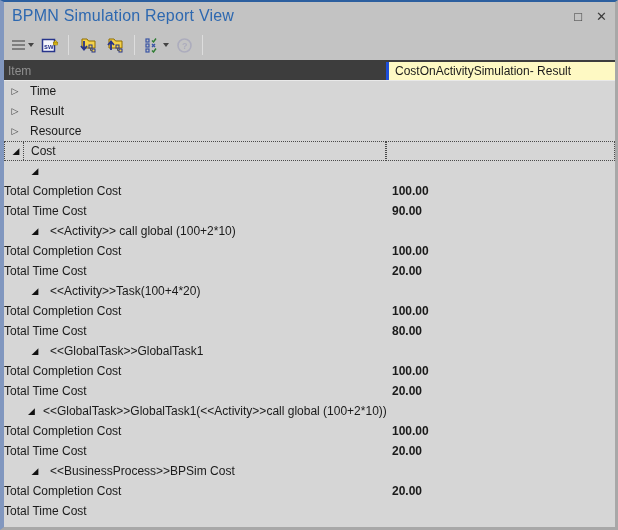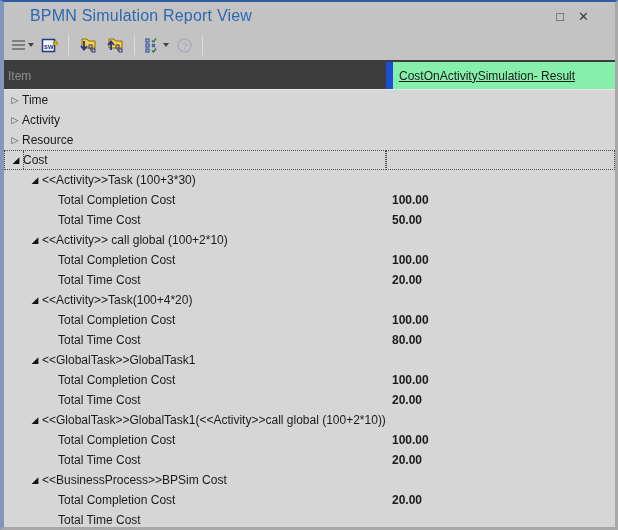--- a/index.html
+++ b/index.html
@@ -9,21 +9,21 @@
     border-top:2px solid #2c5f9f;
     border-left:4px solid #8197bf;
     border-right:3px solid #a8a8a8;
     border-bottom:3px solid #a8a8a8;
     background:#d6d6d6;
     overflow:hidden;
   }
   
   .titlebar {
     height:28px; background:#c3c3c3; display:flex; align-items:center;
-    padding:0 26px;
+    padding:0 8px;
   }
   .titlebar .title {
     flex:1; color:#2d68b0; font-size:16px; letter-spacing:0.2px;
     white-space:nowrap; overflow:hidden;
   }
   .winbtn { color:#3a3a3a; font-size:13px; line-height:13px; margin-left:14px; cursor:default; }
   .winbtn.close { font-size:13px; }
   
   .toolbar {
     height:30px; background:#c3c3c3; display:flex; align-items:center;
@@ -31,43 +31,43 @@
   }
   .tbtn { height:22px; min-width:20px; display:flex; align-items:center; justify-content:center; padding:0 2px; }
   .tbtn svg { display:block; }
   .hamburger { display:inline-flex; flex-direction:column; gap:2px; }
   .hamburger i { display:block; width:13px; height:2px; background:#7e7e7e; }
   .dd-arrow { width:0; height:0; border-left:3px solid transparent; border-right:3px solid transparent; border-top:4px solid #444; margin-left:3px; }
   .tsep { width:1px; height:20px; background:#a9a9a9; border-right:1px solid #dddddd; margin:0 4px; }
   .disabled { opacity:.55; }
   
   .gridheader {
-    height:30px; display:flex; border-top:2px solid #3d3d3d; border-bottom:1px solid #e9e9e9;
+    height:21px; display:flex; border-top:2px solid #3d3d3d; border-bottom:1px solid #e9e9e9;
     font-size:12px;
   }
   .hcell1 {
     width:382px; background:#3d3d3d; color:#8f8f8f; display:flex; align-items:center;
     padding-left:4px;
   }
   .hcell2 {
-    flex:1; background:#86efac; color:#1b1b1b; display:flex; align-items:center;
-    padding-left:6px; border-left:7px solid #1d4ed8;text-decoration:underline;
+    flex:1; background:#fef9c3; color:#1b1b1b; display:flex; align-items:center;
+    padding-left:6px; border-left:3px solid #1d4ed8;
   }
   
   .tree { background:#d6d6d6; font-size:12px; color:#1a1a1a; }
   .trow { height:20px; display:flex; align-items:stretch; }
   .c1 { width:382px; display:flex; align-items:center; position:relative; }
   .c2 { flex:1; display:flex; align-items:center; padding-left:6px; position:relative;font-weight:bold; }
   .glyph { width:14px; display:inline-flex; justify-content:center; color:#3c3c3c; }
   .glyph.collapsed { font-size:9px; }
   .glyph.expanded { font-size:9px; color:#111; }
   .lvl1 .glyph { margin-left:4px; }
   .lvl2 .glyph { margin-left:24px; }
-  .lvl3 .label { margin-left:54px; }
-  .lvl1 .label, .lvl2 .label { margin-left:0; }
+  .lvl3 .label { }
+  .lvl1 .label, .lvl2 .label { margin-left:8px; }
   .label { white-space:nowrap; }
   .trow.selected .c1 { border:1px dotted #4a4a4a; }
   .trow.selected .c2 { border:1px dotted #4a4a4a; }
   .trow.selected .c1::after {
     content:""; position:absolute; left:18px; top:0; bottom:0;
     border-left:1px dotted #4a4a4a;
   }
   .filler { height:7px; background:#d6d6d6; }
 </style>
 </head>
@@ -149,21 +149,21 @@
           <span class="glyph collapsed">▷</span>
           <span class="label">Time</span>
         </div>
         <div class="c2">
           <span></span>
         </div>
       </div>
       <div class="trow lvl1">
         <div class="c1">
           <span class="glyph collapsed">▷</span>
-          <span class="label">Activity</span>
+          <span class="label">Result</span>
         </div>
         <div class="c2">
           <span></span>
         </div>
       </div>
       <div class="trow lvl1">
         <div class="c1">
           <span class="glyph collapsed">▷</span>
           <span class="label">Resource</span>
         </div>
@@ -176,40 +176,39 @@
           <span class="glyph expanded">◢</span>
           <span class="label">Cost</span>
         </div>
         <div class="c2">
           <span></span>
         </div>
       </div>
       <div class="trow lvl2">
         <div class="c1">
           <span class="glyph expanded">◢</span>
-          <span class="label">&lt;&lt;Activity&gt;&gt;Task (100+3*30)</span>
-        </div>
-        <div class="c2">
-          <span></span>
-        </div>
-      </div>
-      <div class="trow lvl3">
-        <div class="c1">
-          <span class="label">Total Completion Cost</span>
-        </div>
-        <div class="c2">
-          <span>100.00</span>
-        </div>
-      </div>
-      <div class="trow lvl3">
-        <div class="c1">
-          <span class="label">Total Time Cost</span>
-        </div>
-        <div class="c2">
-          <span>50.00</span>
+        </div>
+        <div class="c2">
+          <span></span>
+        </div>
+      </div>
+      <div class="trow lvl3">
+        <div class="c1">
+          <span class="label">Total Completion Cost</span>
+        </div>
+        <div class="c2">
+          <span>100.00</span>
+        </div>
+      </div>
+      <div class="trow lvl3">
+        <div class="c1">
+          <span class="label">Total Time Cost</span>
+        </div>
+        <div class="c2">
+          <span>90.00</span>
         </div>
       </div>
       <div class="trow lvl2">
         <div class="c1">
           <span class="glyph expanded">◢</span>
           <span class="label">&lt;&lt;Activity&gt;&gt; call global (100+2*10)</span>
         </div>
         <div class="c2">
           <span></span>
         </div>

